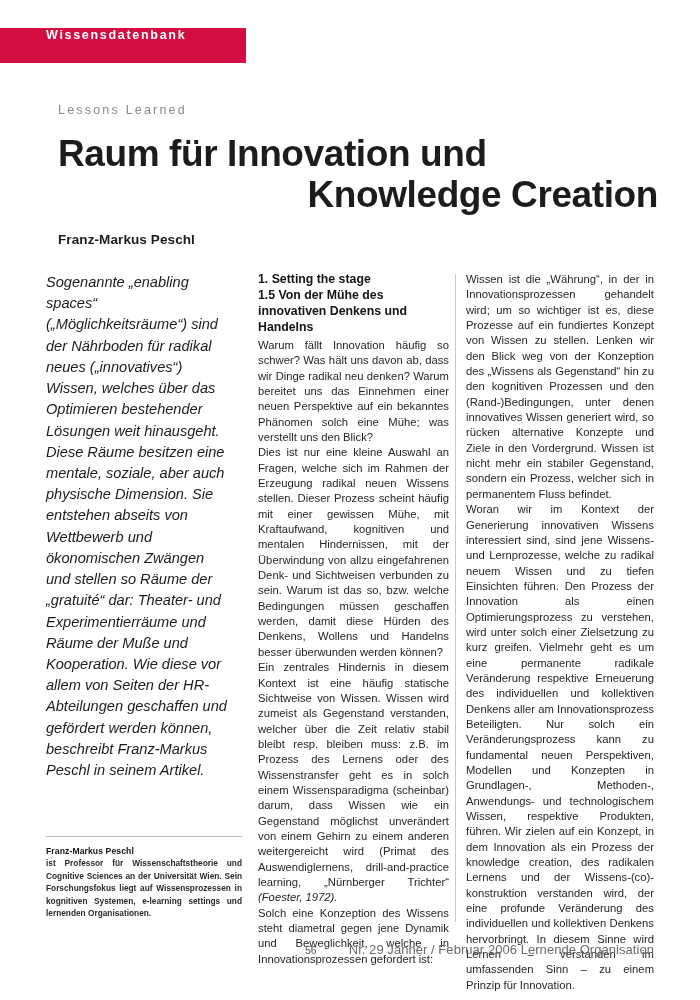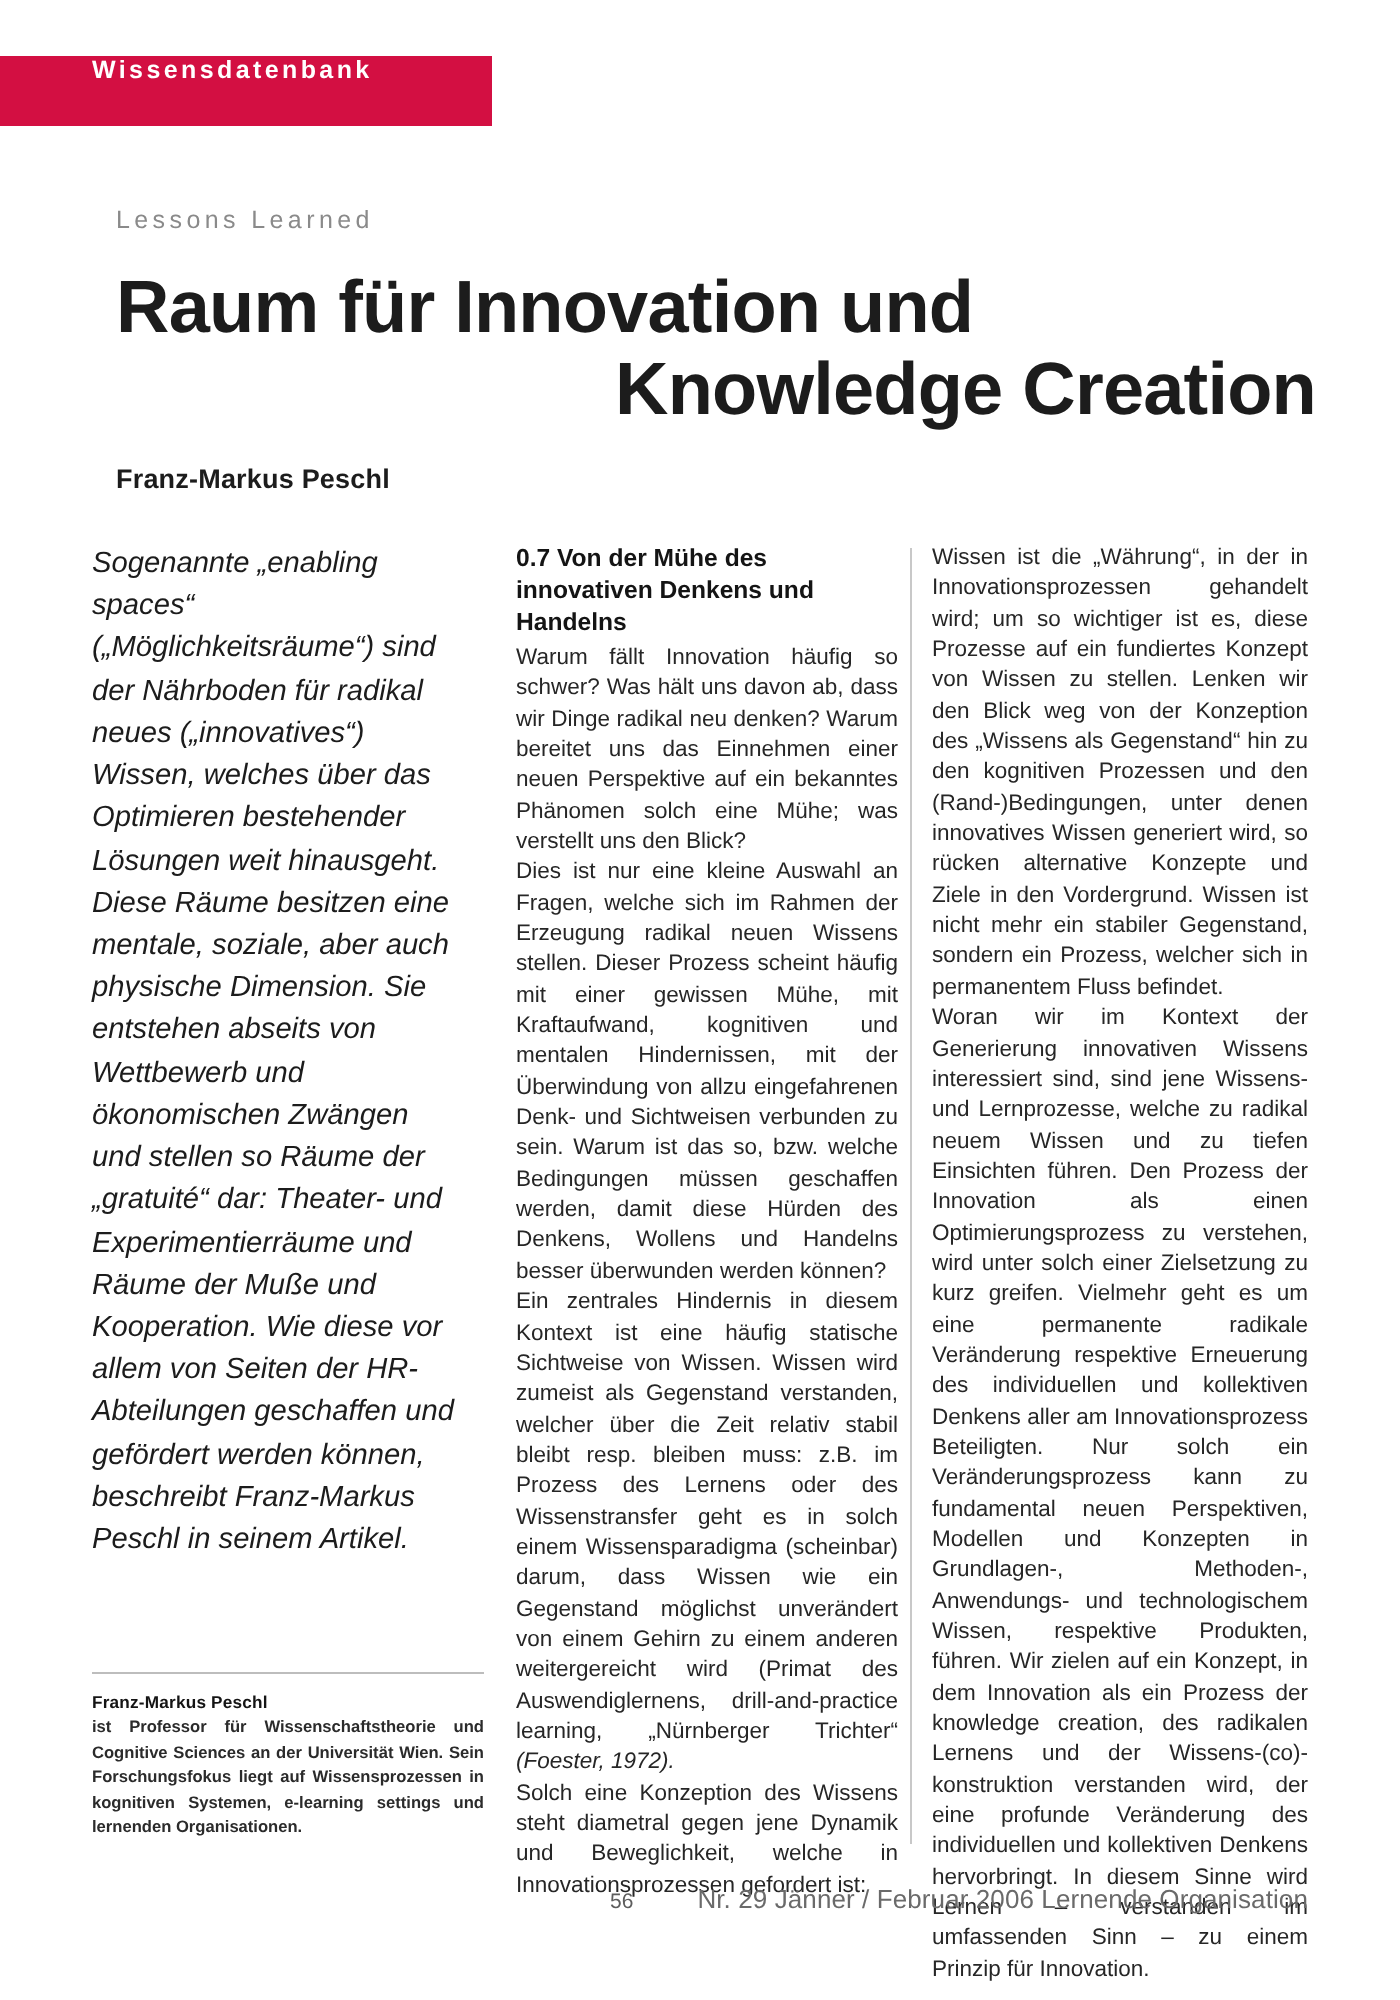--- a/index.html
+++ b/index.html
@@ -202,21 +202,22 @@
 
   <div class="columns">
 
     <div class="col-rule"></div>
 
     <div class="col col-lead">
       <p class="lead-text">Sogenannte „enabling spaces“ („Möglichkeitsräume“) sind der Nährboden für radikal neues („innovatives“) Wissen, welches über das Optimieren bestehender Lösungen weit hinausgeht. Diese Räume besitzen eine mentale, soziale, aber auch physische Dimension. Sie entstehen abseits von Wettbewerb und ökonomischen Zwängen und stellen so Räume der „gratuité“ dar: Theater- und Experimentierräume und Räume der Muße und Kooperation. Wie diese vor allem von Seiten der HR-Abteilungen geschaffen und gefördert werden können, beschreibt Franz-Markus Peschl in seinem Artikel.</p>
     </div>
 
     <div class="col col-mid">
-      <div class="sec-h2">0.7 Von der Mühe des innovativen Denkens und Handelns</div>
+      <div class="sec-h1">1. Setting the stage</div>
+      <div class="sec-h2">1.5 Von der Mühe des innovativen Denkens und Handelns</div>
       <p class="body-p">Warum fällt Innovation häufig so schwer? Was hält uns davon ab, dass wir Dinge radikal neu denken? Warum bereitet uns das Einnehmen einer neuen Perspektive auf ein bekanntes Phänomen solch eine Mühe; was verstellt uns den Blick?</p>
       <p class="body-p">Dies ist nur eine kleine Auswahl an Fragen, welche sich im Rahmen der Erzeugung radikal neuen Wissens stellen. Dieser Prozess scheint häufig mit einer gewissen Mühe, mit Kraftaufwand, kognitiven und mentalen Hindernissen, mit der Überwindung von allzu eingefahrenen Denk- und Sichtweisen verbunden zu sein. Warum ist das so, bzw. welche Bedingungen müssen geschaffen werden, damit diese Hürden des Denkens, Wollens und Handelns besser überwunden werden können?</p>
       <p class="body-p"><span>Ein zentrales Hindernis in diesem Kontext ist eine häufig statische Sichtweise von Wissen. Wissen wird zumeist als Gegenstand verstanden, welcher über die Zeit relativ stabil bleibt resp. bleiben muss: z.B. im Prozess des Lernens oder des Wissenstransfer geht es in solch einem Wissensparadigma (scheinbar) darum, dass Wissen wie ein Gegenstand möglichst unverändert von einem Gehirn zu einem anderen weitergereicht wird (Primat des Auswendiglernens, drill-and-practice learning, „Nürnberger Trichter“ </span><em>(Foester, 1972).</em></p>
       <p class="body-p">Solch eine Konzeption des Wissens steht diametral gegen jene Dynamik und Beweglichkeit, welche in Innovationsprozessen gefordert ist:</p>
     </div>
 
     <div class="col col-right">
       <p class="body-p">Wissen ist die „Währung“, in der in Innovationsprozessen gehandelt wird; um so wichtiger ist es, diese Prozesse auf ein fundiertes Konzept von Wissen zu stellen. Lenken wir den Blick weg von der Konzeption des „Wissens als Gegenstand“ hin zu den kognitiven Prozessen und den (Rand-)Bedingungen, unter denen innovatives Wissen generiert wird, so rücken alternative Konzepte und Ziele in den Vordergrund. Wissen ist nicht mehr ein stabiler Gegenstand, sondern ein Prozess, welcher sich in permanentem Fluss befindet.</p>
       <p class="body-p">Woran wir im Kontext der Generierung innovativen Wissens interessiert sind, sind jene Wissens- und Lernprozesse, welche zu radikal neuem Wissen und zu tiefen Einsichten führen. Den Prozess der Innovation als einen Optimierungsprozess zu verstehen, wird unter solch einer Zielsetzung zu kurz greifen. Vielmehr geht es um eine permanente radikale Veränderung respektive Erneuerung des individuellen und kollektiven Denkens aller am Innovationsprozess Beteiligten. Nur solch ein Veränderungsprozess kann zu fundamental neuen Perspektiven, Modellen und Konzepten in Grundlagen-, Methoden-, Anwendungs- und technologischem Wissen, respektive Produkten, führen. Wir zielen auf ein Konzept, in dem Innovation als ein Prozess der knowledge creation, des radikalen Lernens und der Wissens-(co)-konstruktion verstanden wird, der eine profunde Veränderung des individuellen und kollektiven Denkens hervorbringt. In diesem Sinne wird Lernen – verstanden im umfassenden Sinn – zu einem Prinzip für Innovation.</p>
     </div>

